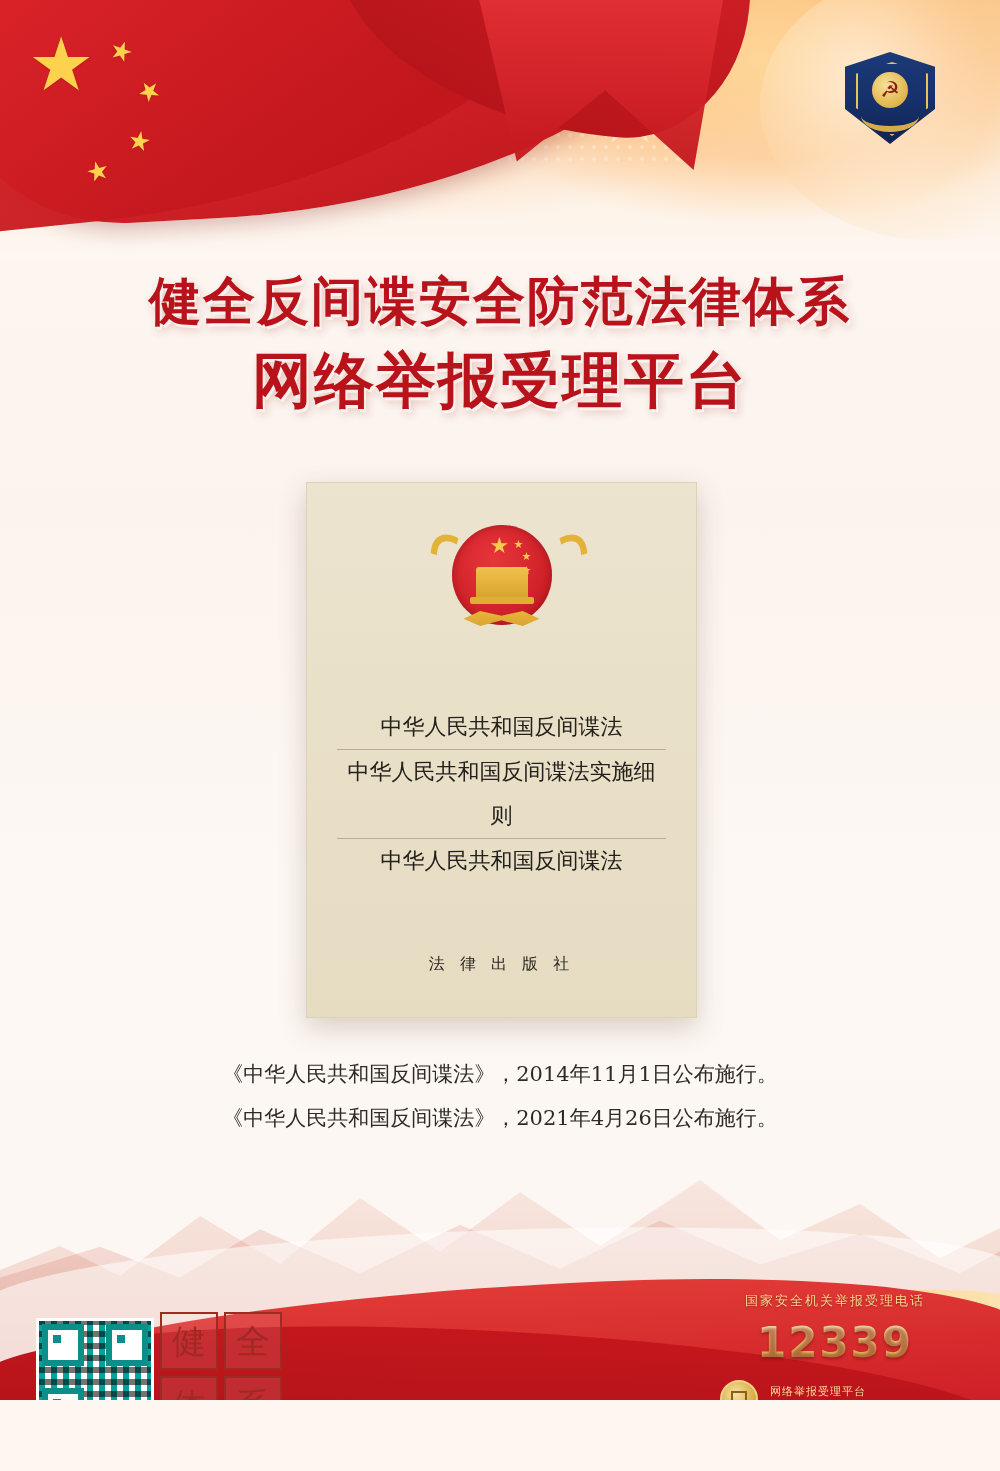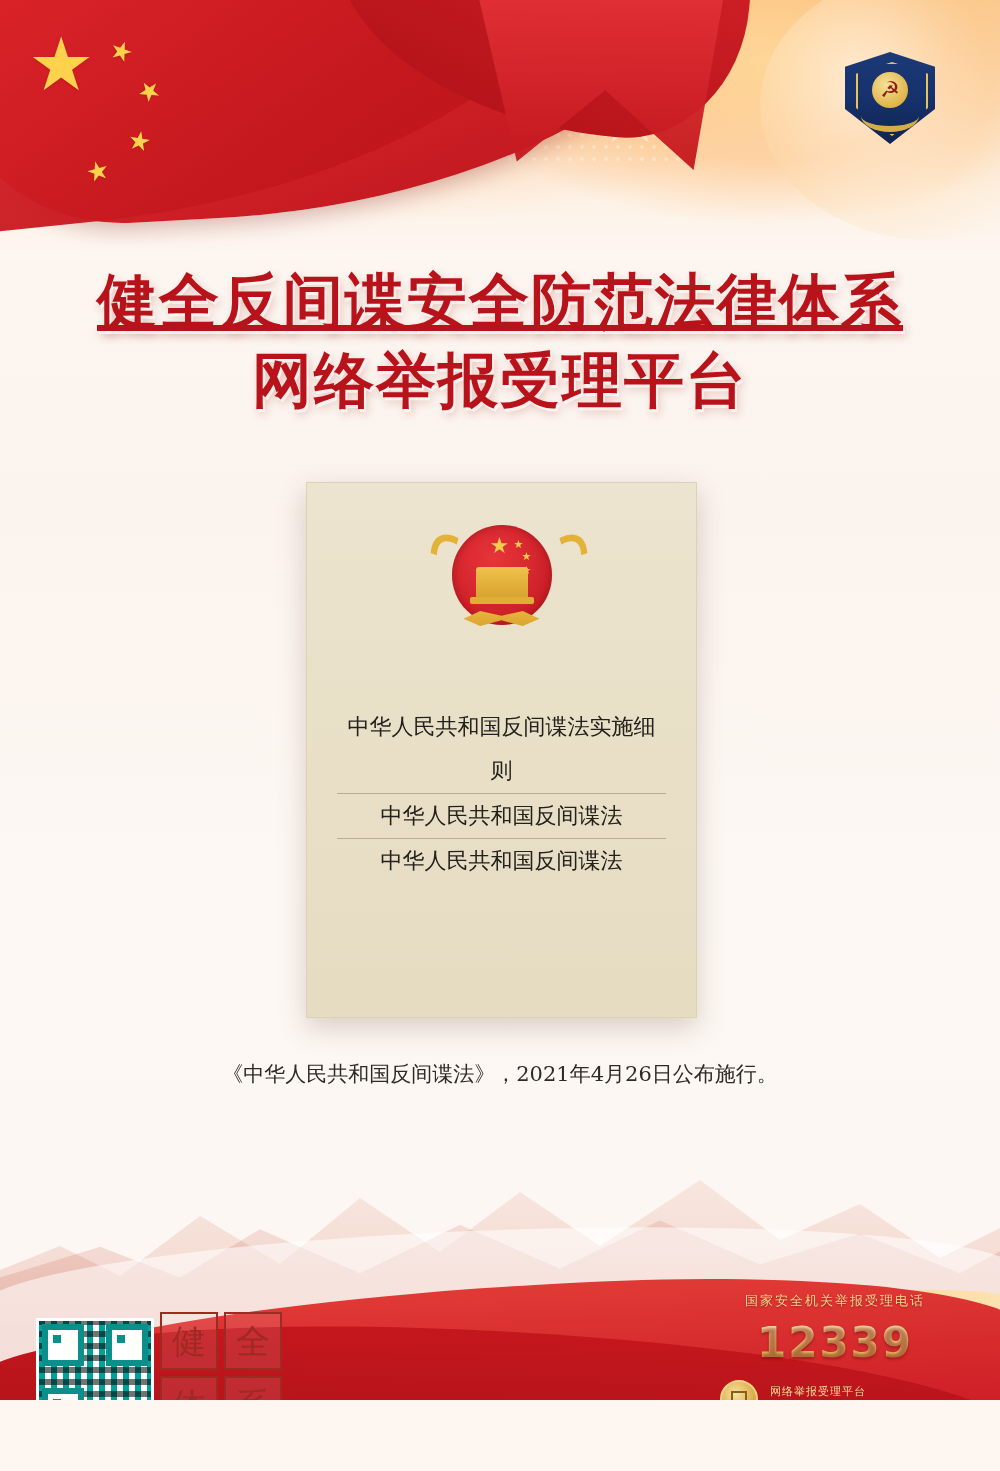--- a/index.html
+++ b/index.html
@@ -152,21 +152,21 @@
     position: absolute;
     left: 0; top: 262px;
     width: 1000px;
     text-align: center;
     font-family: "DejaVu Serif", "Liberation Serif", serif;
     font-weight: 700;
     color: #b8131a;
     letter-spacing: 2px;
     text-shadow: 2px 3px 0 rgba(255,255,255,0.65), 3px 5px 8px rgba(160,40,20,0.25);
   }
-  .headline .l1 { font-size: 60px; line-height: 78px; text-decoration: underline; }
+  .headline .l1 { font-size: 52px; line-height: 78px; }
   .headline .l2 { font-size: 60px; line-height: 80px; }
 
   
   .book {
     position: absolute;
     left: 306px; top: 482px;
     width: 389px; height: 534px;
     background: linear-gradient(180deg, #ece4cf 0%, #e9e0c8 40%, #e6dcc2 100%);
     box-shadow: 0 10px 26px rgba(90,60,30,0.22);
     border: 1px solid #ddd2b6;
@@ -468,28 +468,30 @@
       <span class="es b">★</span>
       <span class="es m1">★</span>
       <span class="es m2">★</span>
       <span class="es m3">★</span>
       <span class="es m4">★</span>
       <div class="gate"></div>
       <div class="ribbon"></div>
     </div>
 
     <div class="titles">
+      <div class="t">中华人民共和国反间谍法</div>
       <div class="t">中华人民共和国反间谍法实施细则</div>
       <div class="t">中华人民共和国反间谍法</div>
-      <div class="t">中华人民共和国反间谍法</div>
     </div>
 
+    <div class="publisher">法 律 出 版 社</div>
   </div>
 
   <div class="notes">
+    <div class="n">《中华人民共和国反间谍法》，2014年11月1日公布施行。</div>
     <div class="n">《中华人民共和国反间谍法》，2021年4月26日公布施行。</div>
   </div>
 
   <div class="mountains"></div>
   <div class="mountains2"></div>
   <div class="wave-white"></div>
   <div class="wave-gold"></div>
   <div class="wave-red-1"></div>
   <div class="wave-red-2"></div>
 

